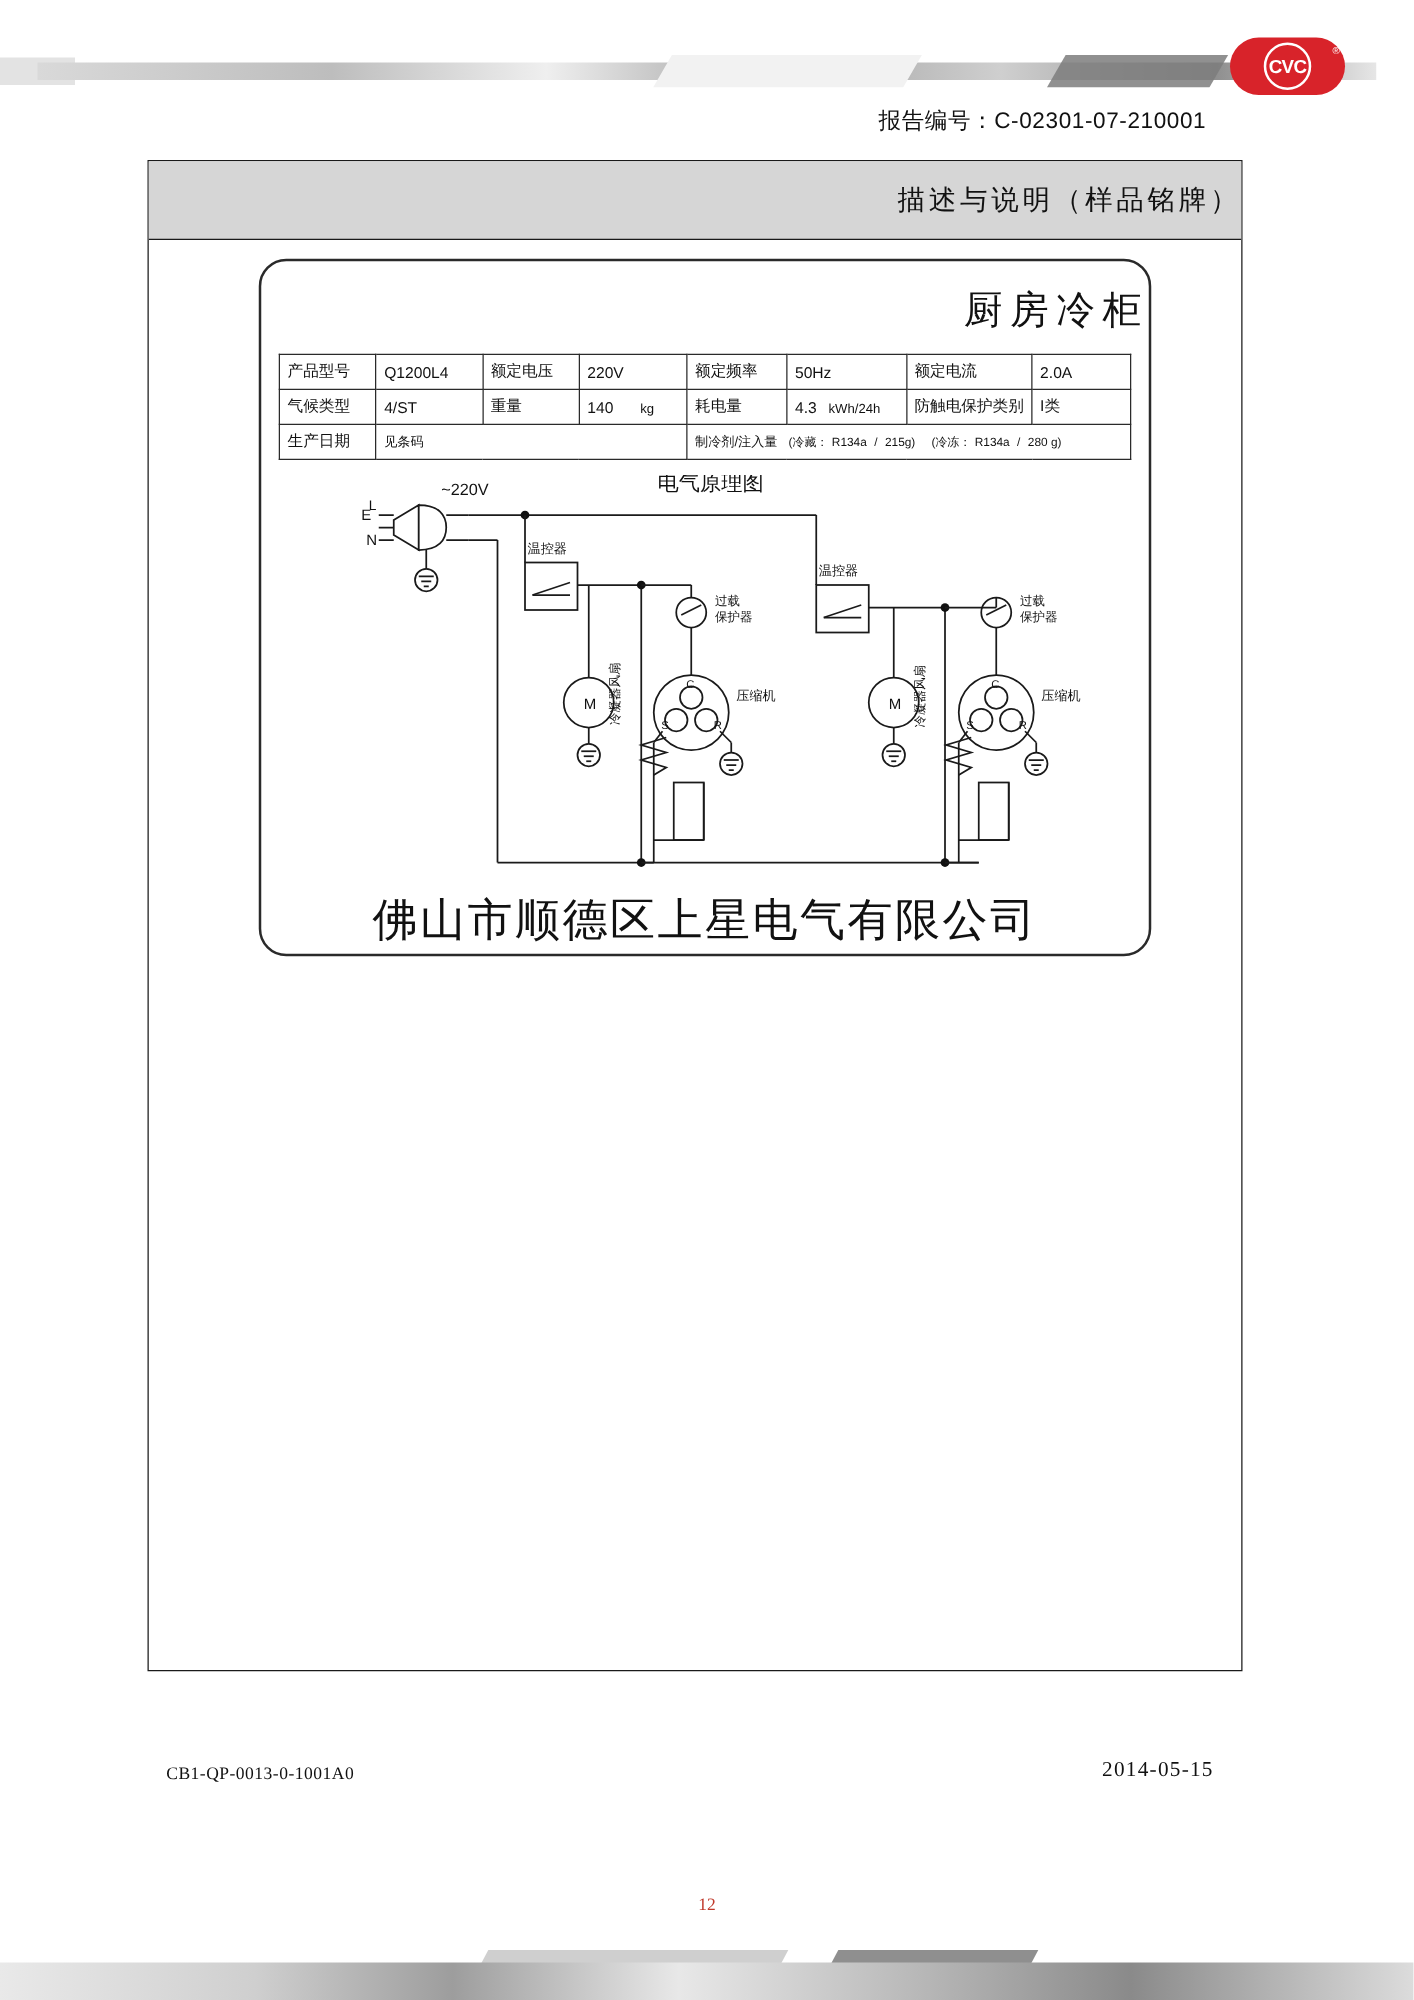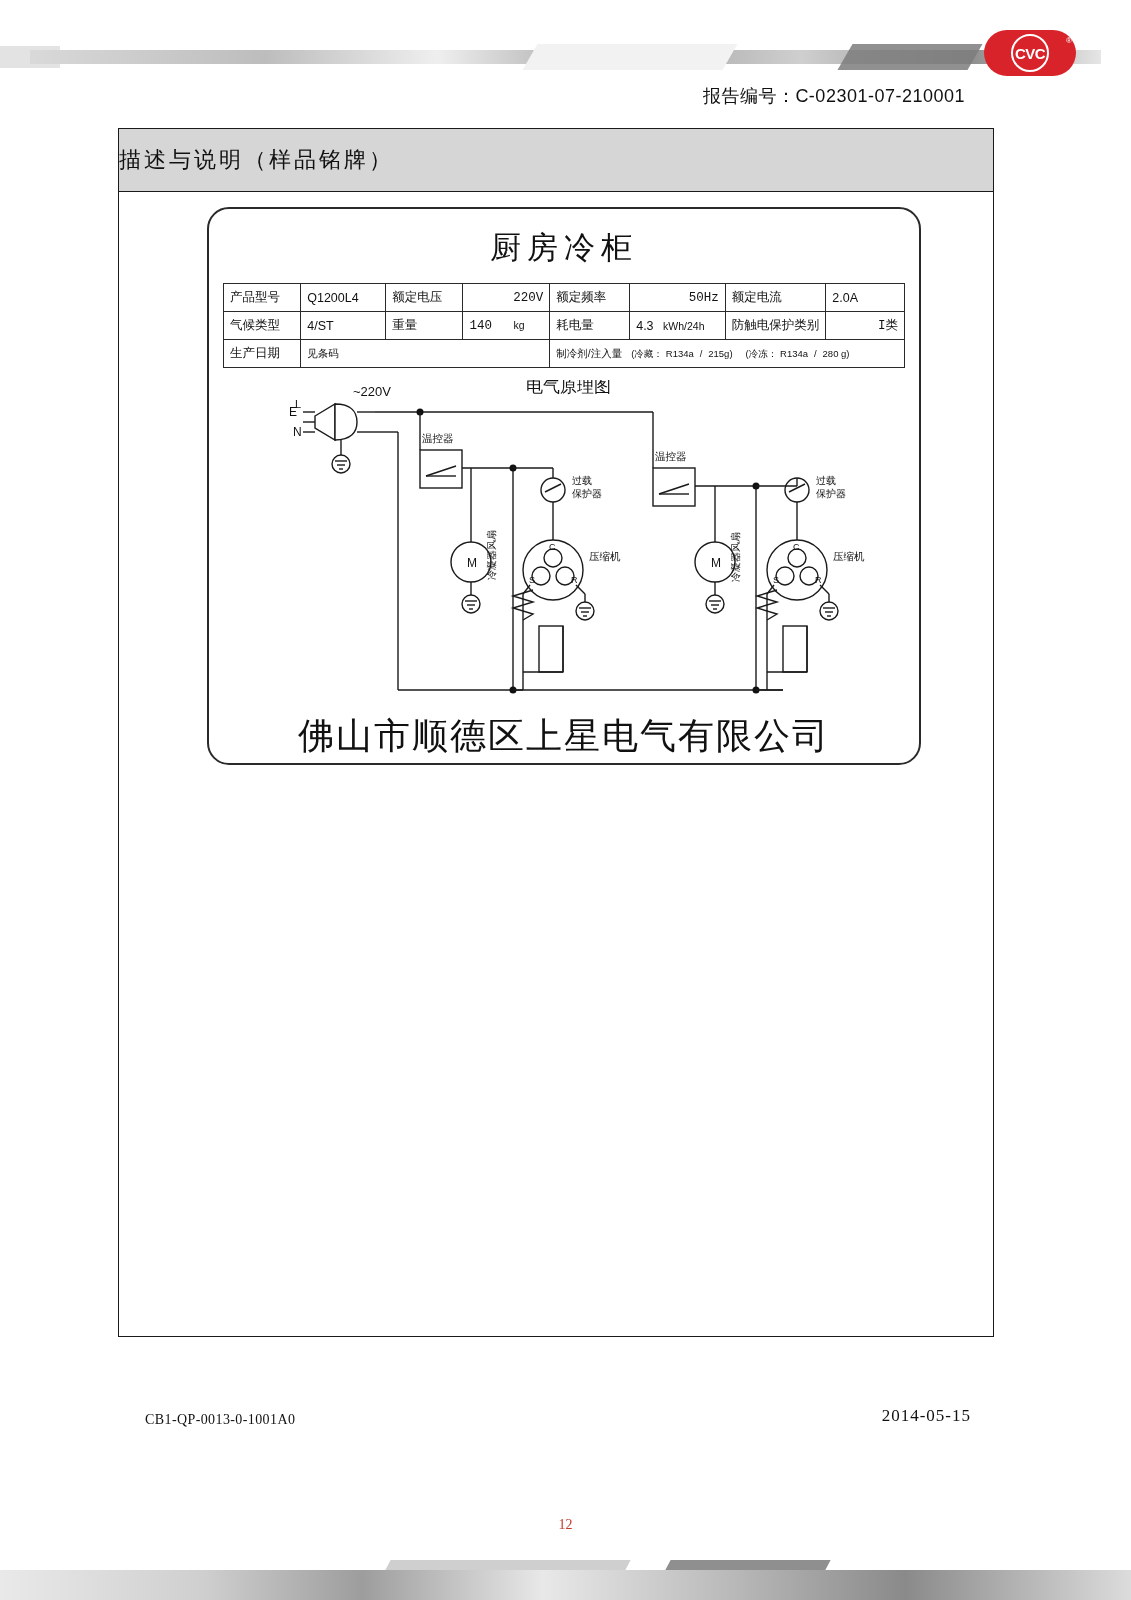--- a/index.html
+++ b/index.html
@@ -100,41 +100,42 @@
     border: 1.5px solid #1a1a1a;
     box-sizing: border-box;
     background: #fff;
   }
   .doc-header {
     height: 62px;
     background: #d6d6d6;
     border-bottom: 1.5px solid #1a1a1a;
     display: flex;
     align-items: center;
-    justify-content: flex-start;
+    justify-content: flex-end;
+    padding-left: 20px;
   }
   .doc-header .title {
     font-size: 22px;
     letter-spacing: 3px;
     font-family: "Liberation Serif", serif;
   }
 
   
   .nameplate {
     position: absolute;
     left: 88px; top: 78px;
     width: 714px; height: 558px;
     border: 2px solid #2a2a2a;
     border-radius: 22px;
     box-sizing: border-box;
     background: #fff;
     overflow: hidden;
   }
   .np-title {
-    text-align: center;
+    text-align: right;
     font-size: 31px;
     letter-spacing: 6px;
     margin-top: 18px;
     margin-bottom: 14px;
     font-family: Liberation Sans, sans-serif;
   }
 
   
   .np-table {
     margin: 0 14px;
@@ -147,41 +148,41 @@
     border: 1px solid #2a2a2a;
     height: 27px;
     padding: 0 6px;
     white-space: nowrap;
     vertical-align: middle;
   }
   .lbl { width: 78px; }
   .val { width: 92px; }
   .small { font-size: 10.5px; margin-left: 28px; }
   .tiny { font-size: 9.5px; }
-  .mid { text-align: right; font-family: Liberation Mono, monospace; }
+  .mid { text-align: left; }
 
   
   .circuit {
     position: relative;
     margin: 12px 14px 0 14px;
     height: 330px;
   }
   .circuit svg { display: block; }
   .np-company {
     text-align: center;
     font-size: 36px;
     letter-spacing: 2px;
     margin-top: 2px;
     font-family: "Liberation Serif", serif;
   }
 
   
   .footer-left {
     position: absolute;
-    left: 145px; top: 1412px;
+    left: 133px; top: 1412px;
     font-size: 14px;
     font-family: "Liberation Serif", serif;
     letter-spacing: .4px;
   }
   .footer-right {
     position: absolute;
     right: 160px; top: 1406px;
     font-size: 17px;
     font-family: "Liberation Serif", serif;
     letter-spacing: 1px;

